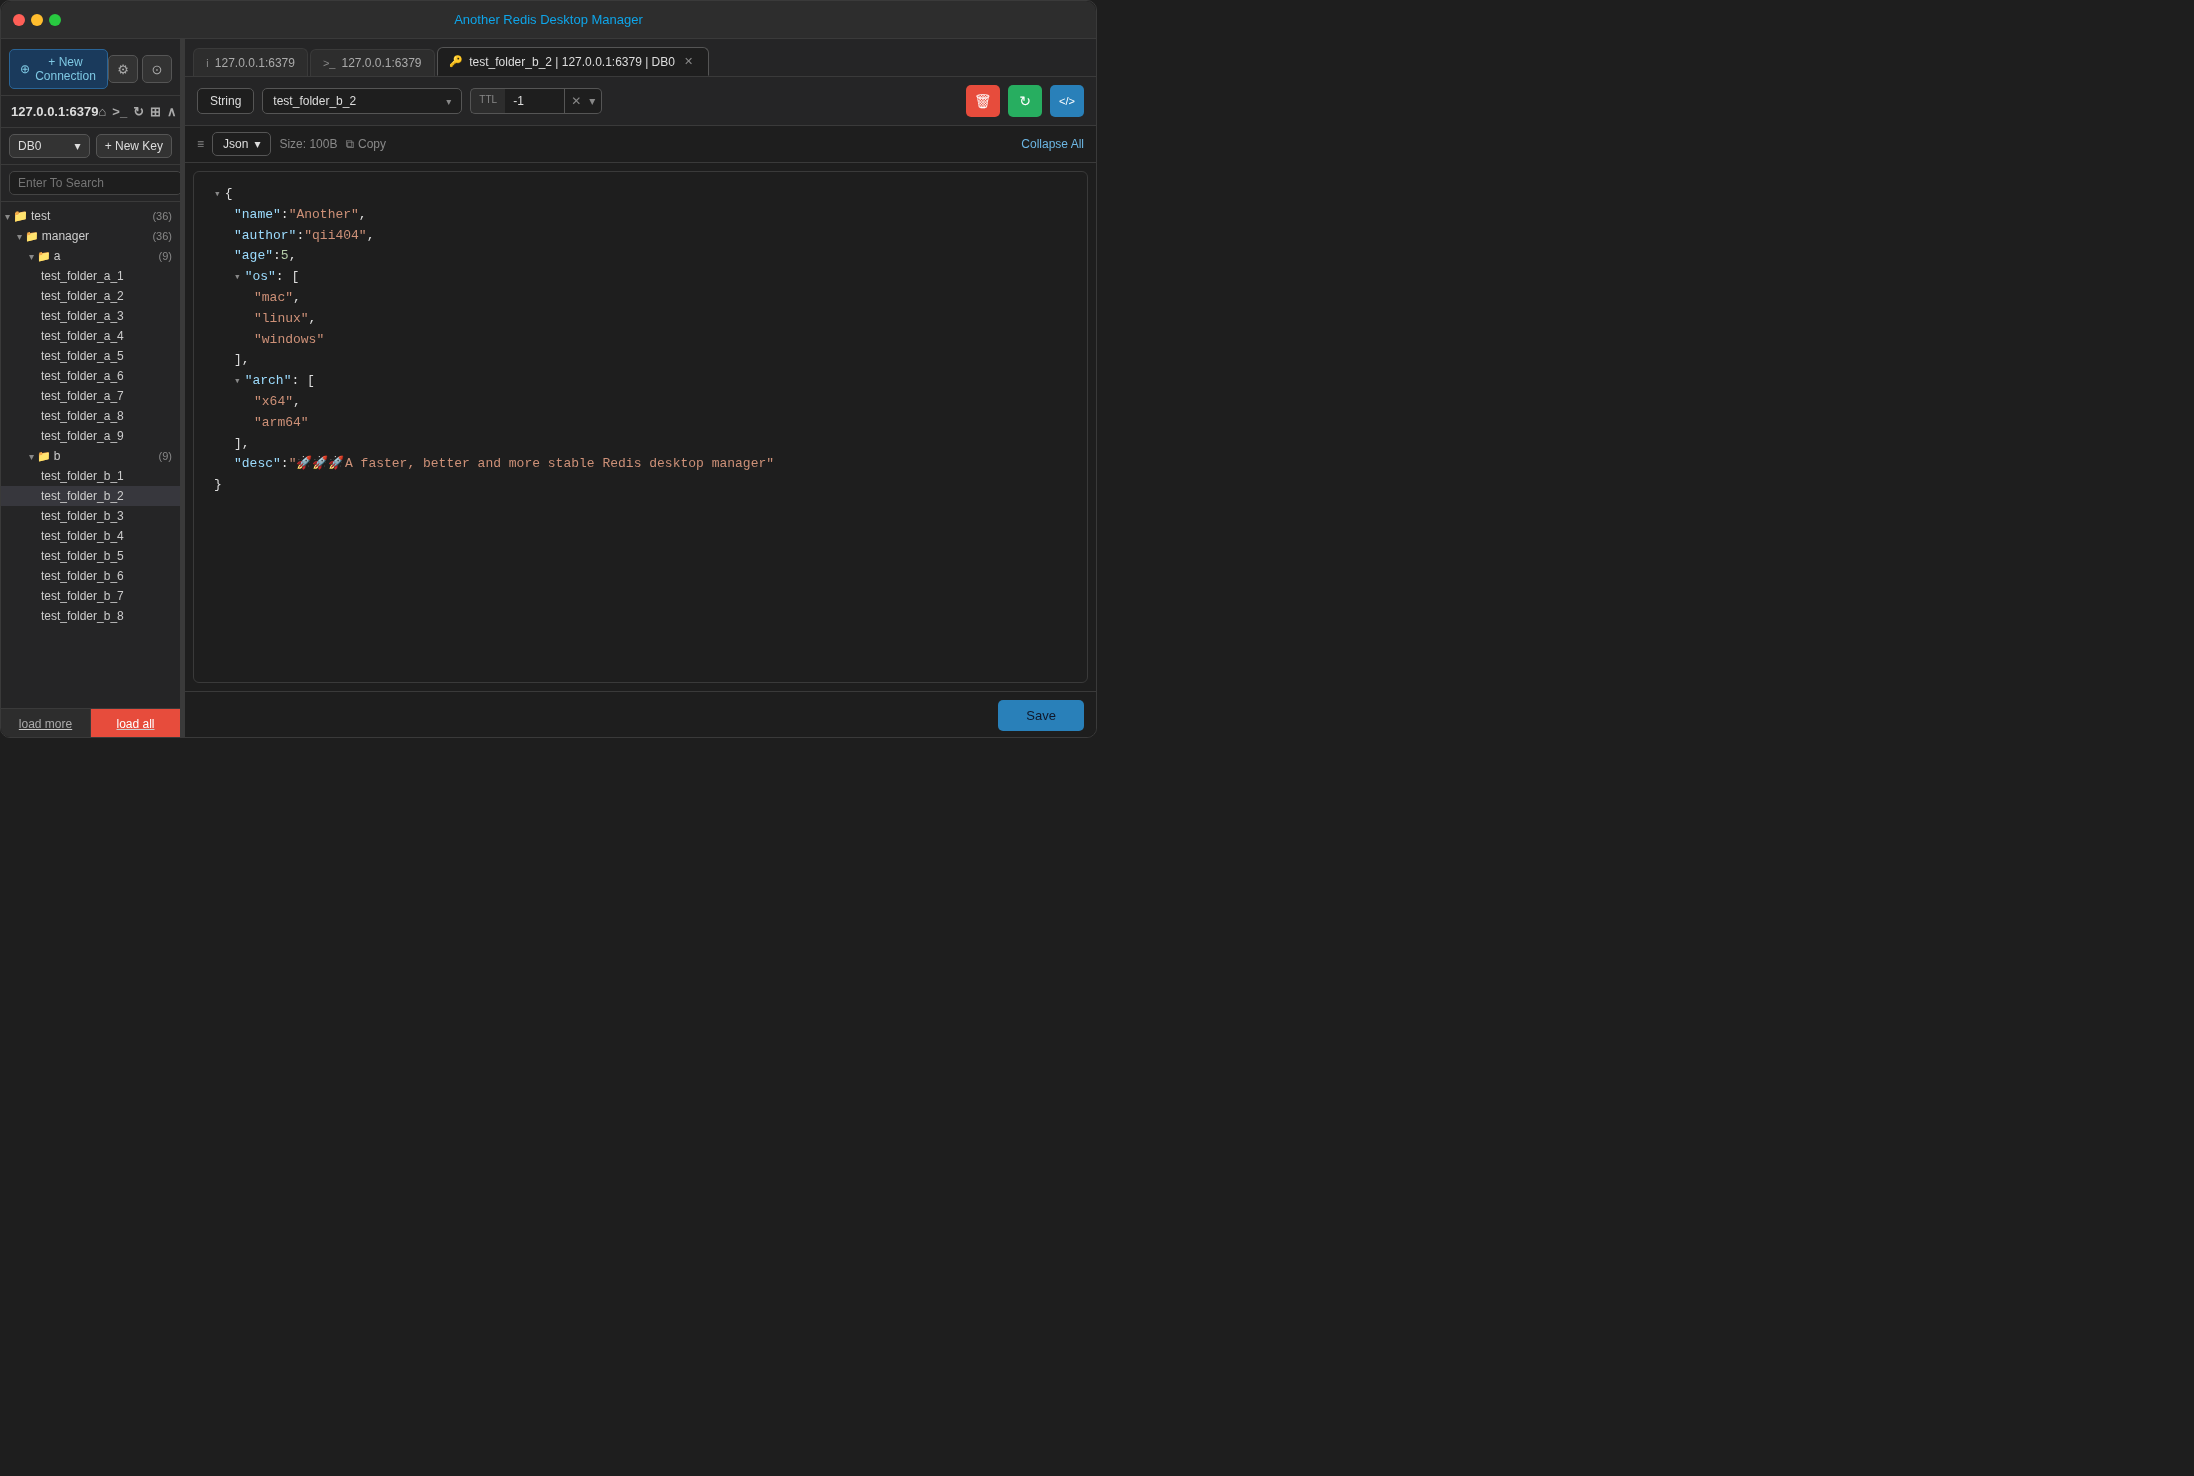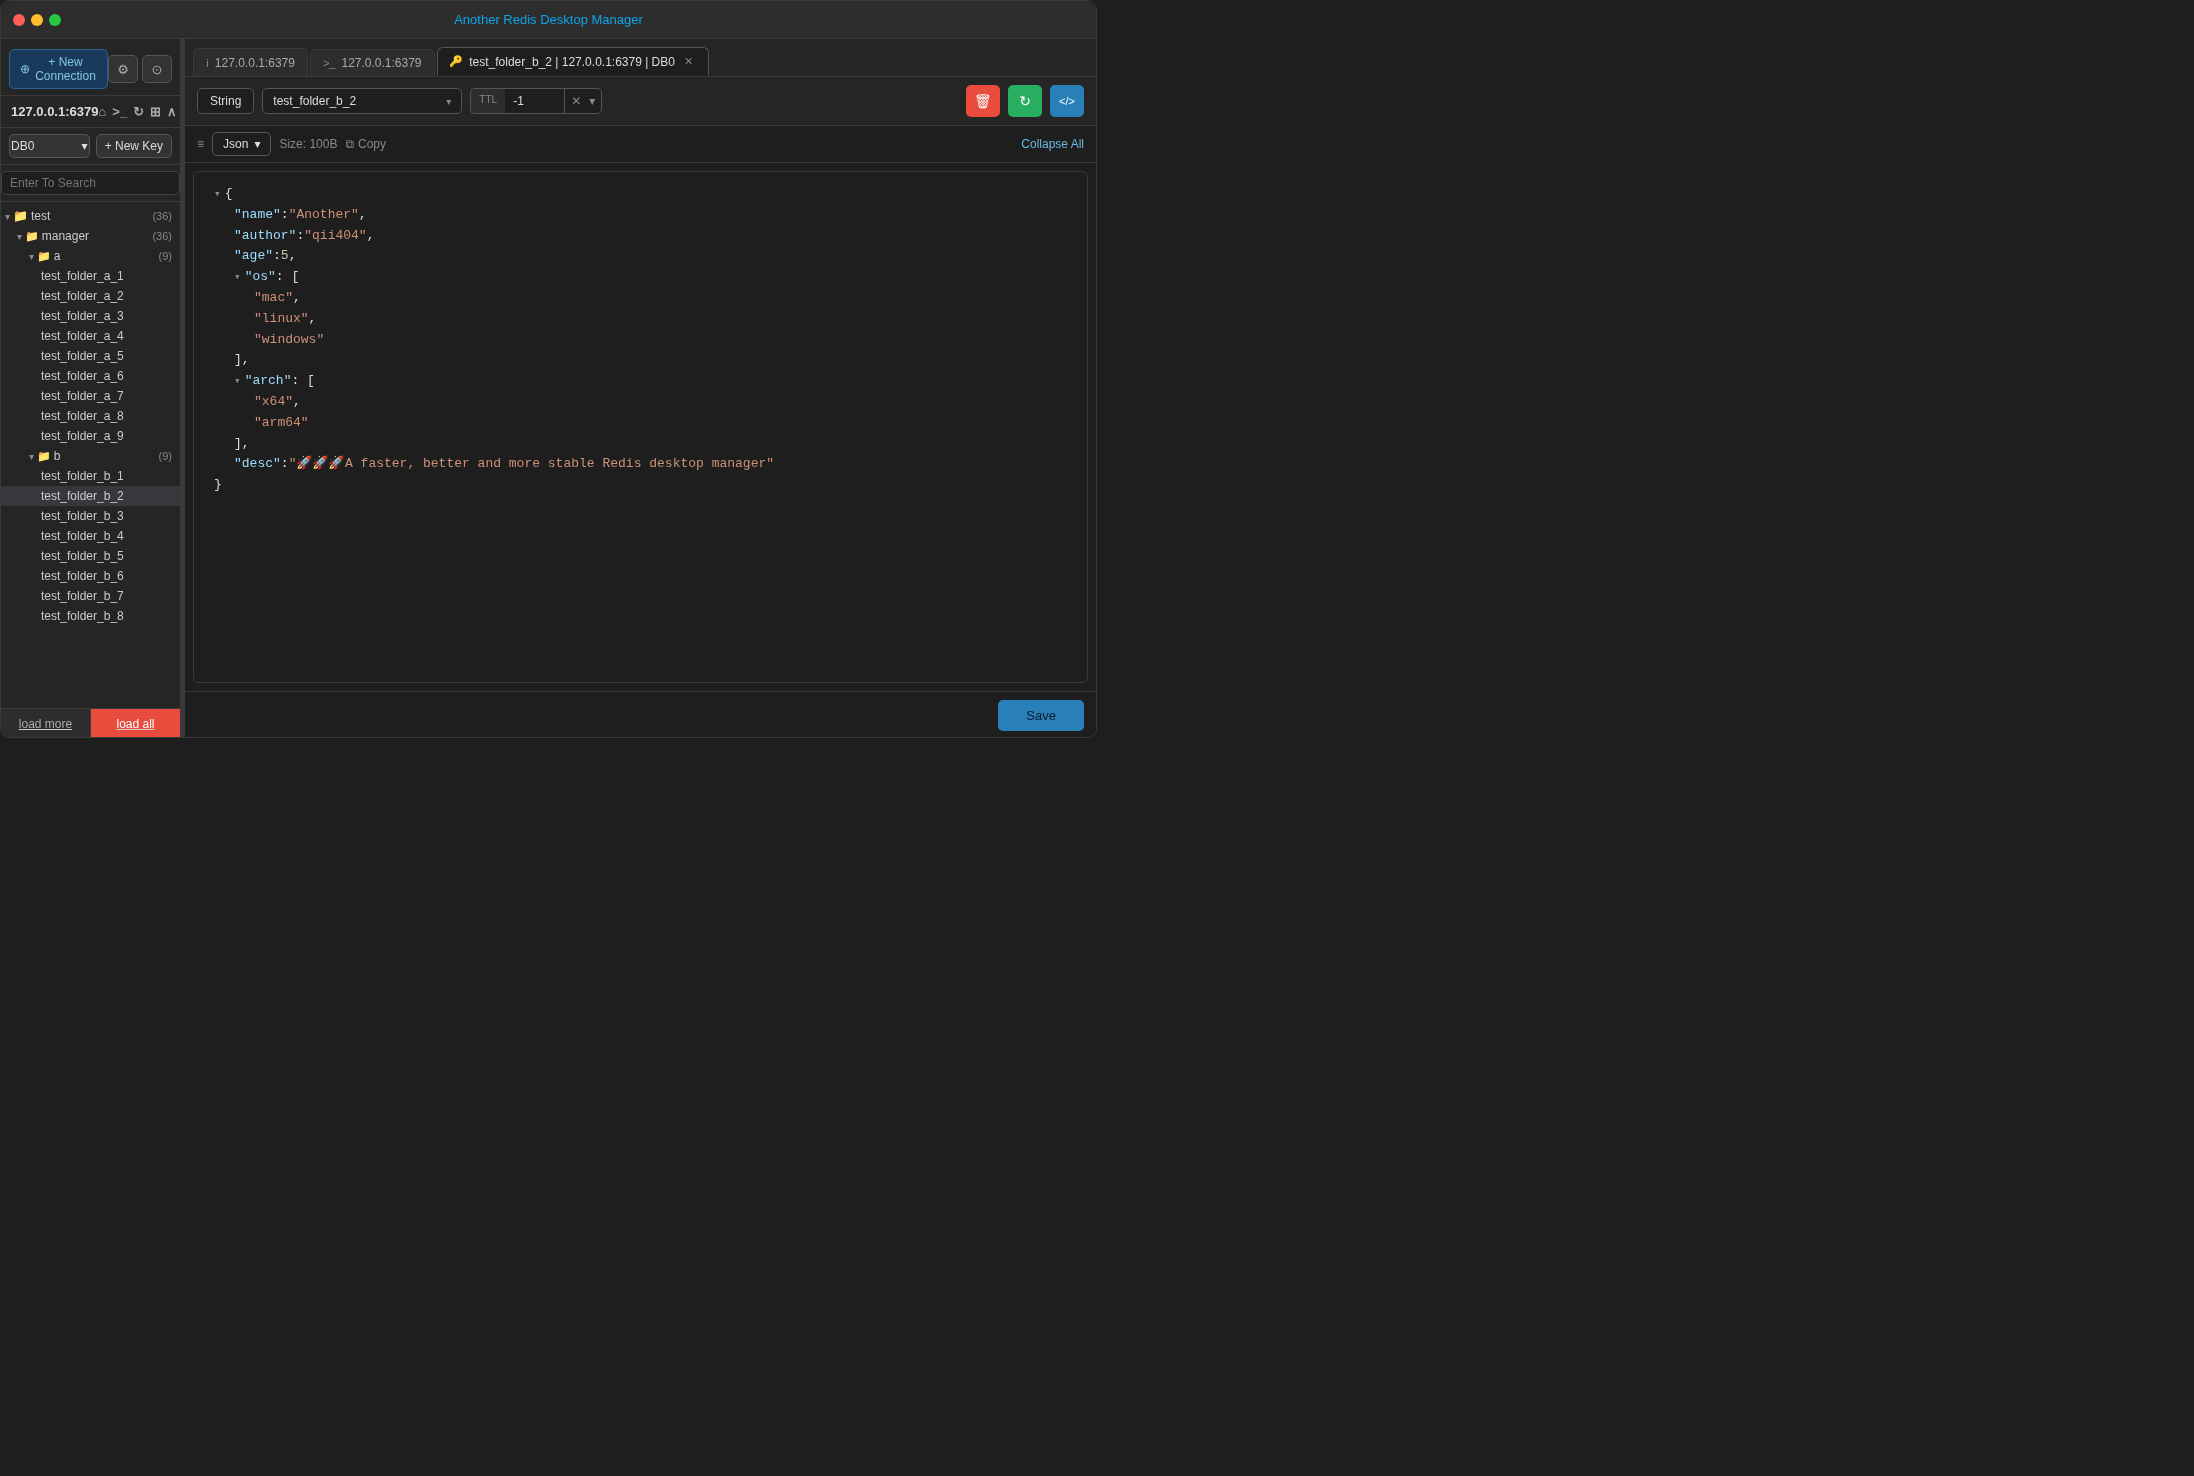--- a/index.html
+++ b/index.html
@@ -121,21 +121,21 @@
       padding: 6px 8px;
       gap: 6px;
       border-bottom: 1px solid #3a3a3a;
       align-items: center;
     }
     .db-selector {
       background: #333;
       border: 1px solid #555;
       color: #ddd;
       border-radius: 5px;
-      padding: 4px 1px;
+      padding: 4px 8px;
       font-size: 12px;
       cursor: pointer;
       display: flex;
       align-items: center;
       gap: 4px;
       flex: 1;
       justify-content: space-between;
     }
     .new-key-btn {
       background: #333;
@@ -144,21 +144,21 @@
       border-radius: 5px;
       padding: 4px 8px;
       font-size: 12px;
       cursor: pointer;
       display: flex;
       align-items: center;
       gap: 3px;
       white-space: nowrap;
     }
     .search-row {
-      padding: 6px 0;
+      padding: 6px 8px;
       border-bottom: 1px solid #3a3a3a;
       display: flex;
       align-items: flex-start;
       gap: 4px;
     }
     .search-input {
       background: #1e1e1e;
       border: 1px solid #444;
       border-radius: 5px;
       color: #888;

